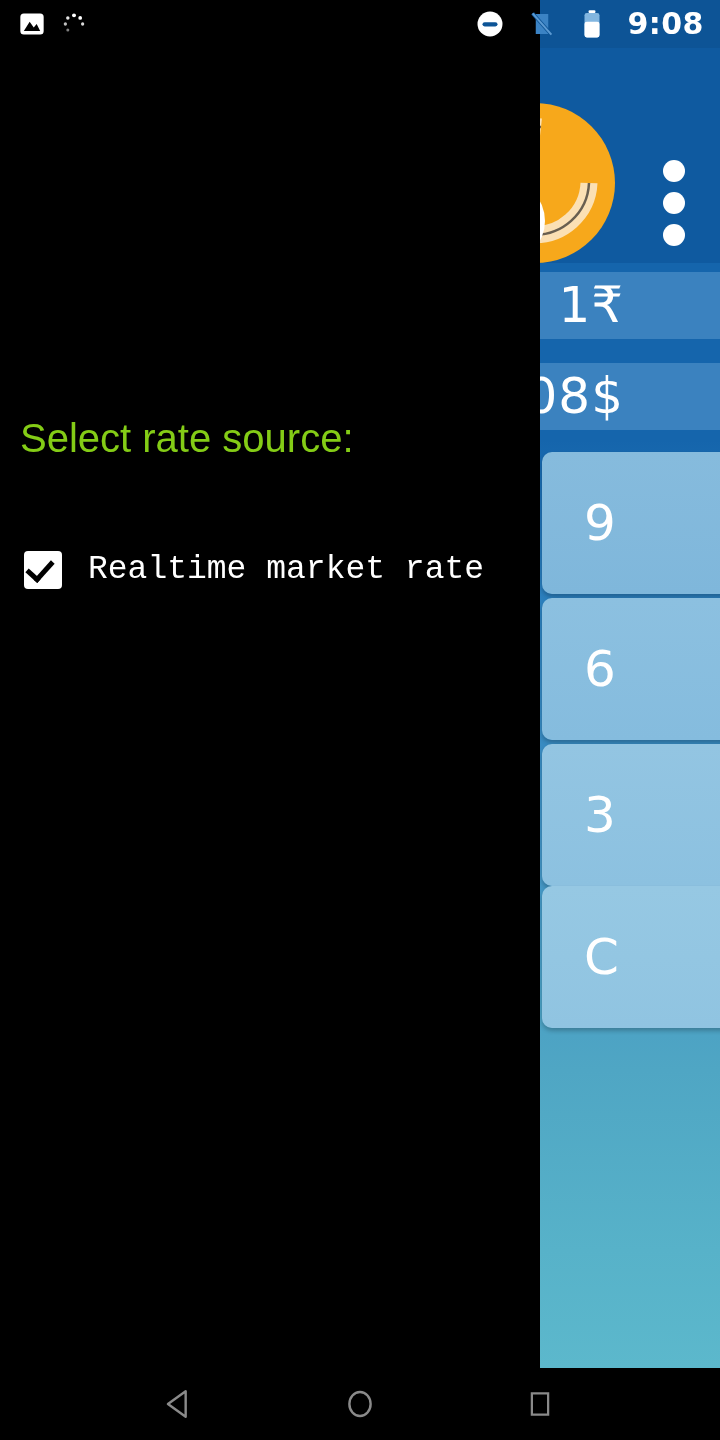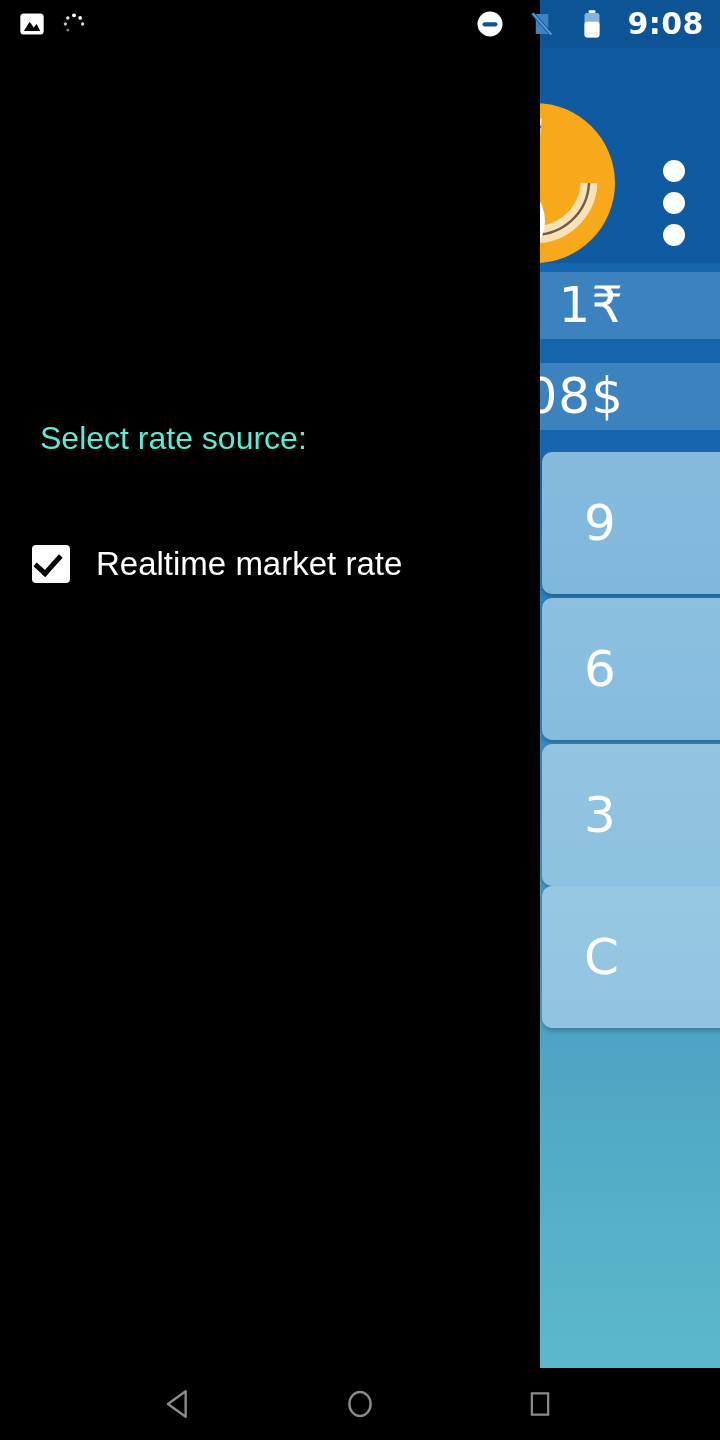--- a/index.html
+++ b/index.html
@@ -170,33 +170,34 @@
     position: absolute;
     left: 28px;
     top: 206px;
     color: #ffffff;
     font-size: 40px;
     line-height: 58px;
     white-space: nowrap;
   }
   #rate-source-label {
     position: absolute;
-    left: 40px;
+    left: 20px;
     top: 409px;
-    color: #5eead4;
-    font-size: 32px;
+    color: #84cc16;
+    font-size: 40px;
     line-height: 58px;
     white-space: nowrap;
   }
   .check-row {
     position: absolute;
-    left: 32px;
+    left: 24px;
     height: 50px;
     display: flex;
-    align-items: flex-start;
+    align-items: center;
+    font-family: Liberation Mono, monospace;
   }
   #check-row-0 { top: 545px; }
   #check-row-1 { top: 681px; }
   .checkbox {
     position: relative;
     width: 38px;
     height: 38px;
     box-sizing: border-box;
     flex: 0 0 auto;
   }

